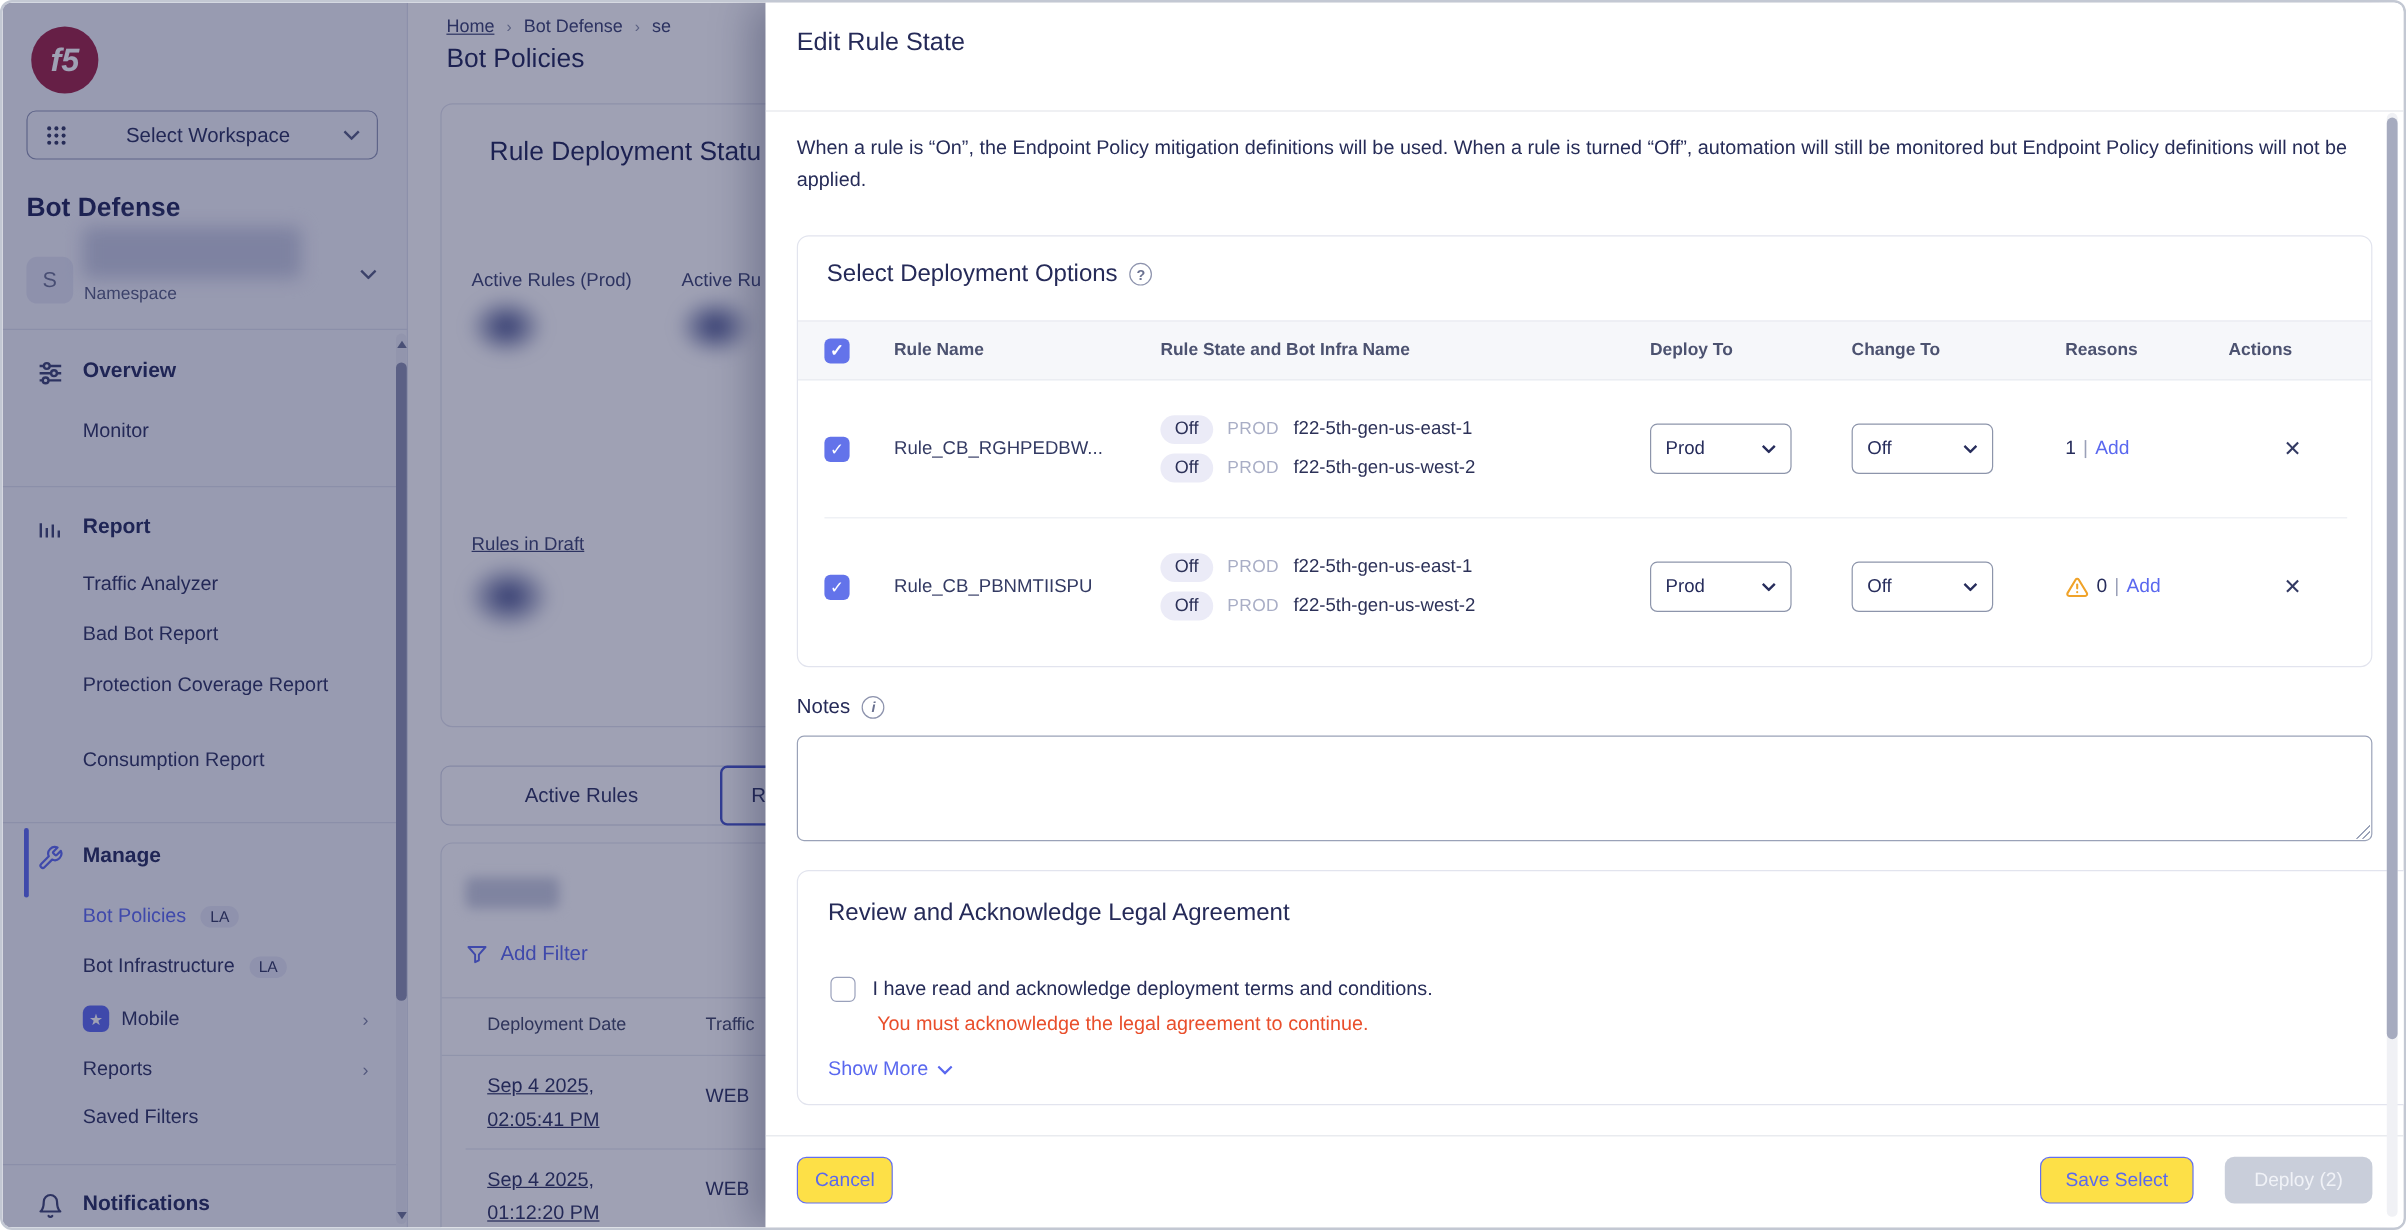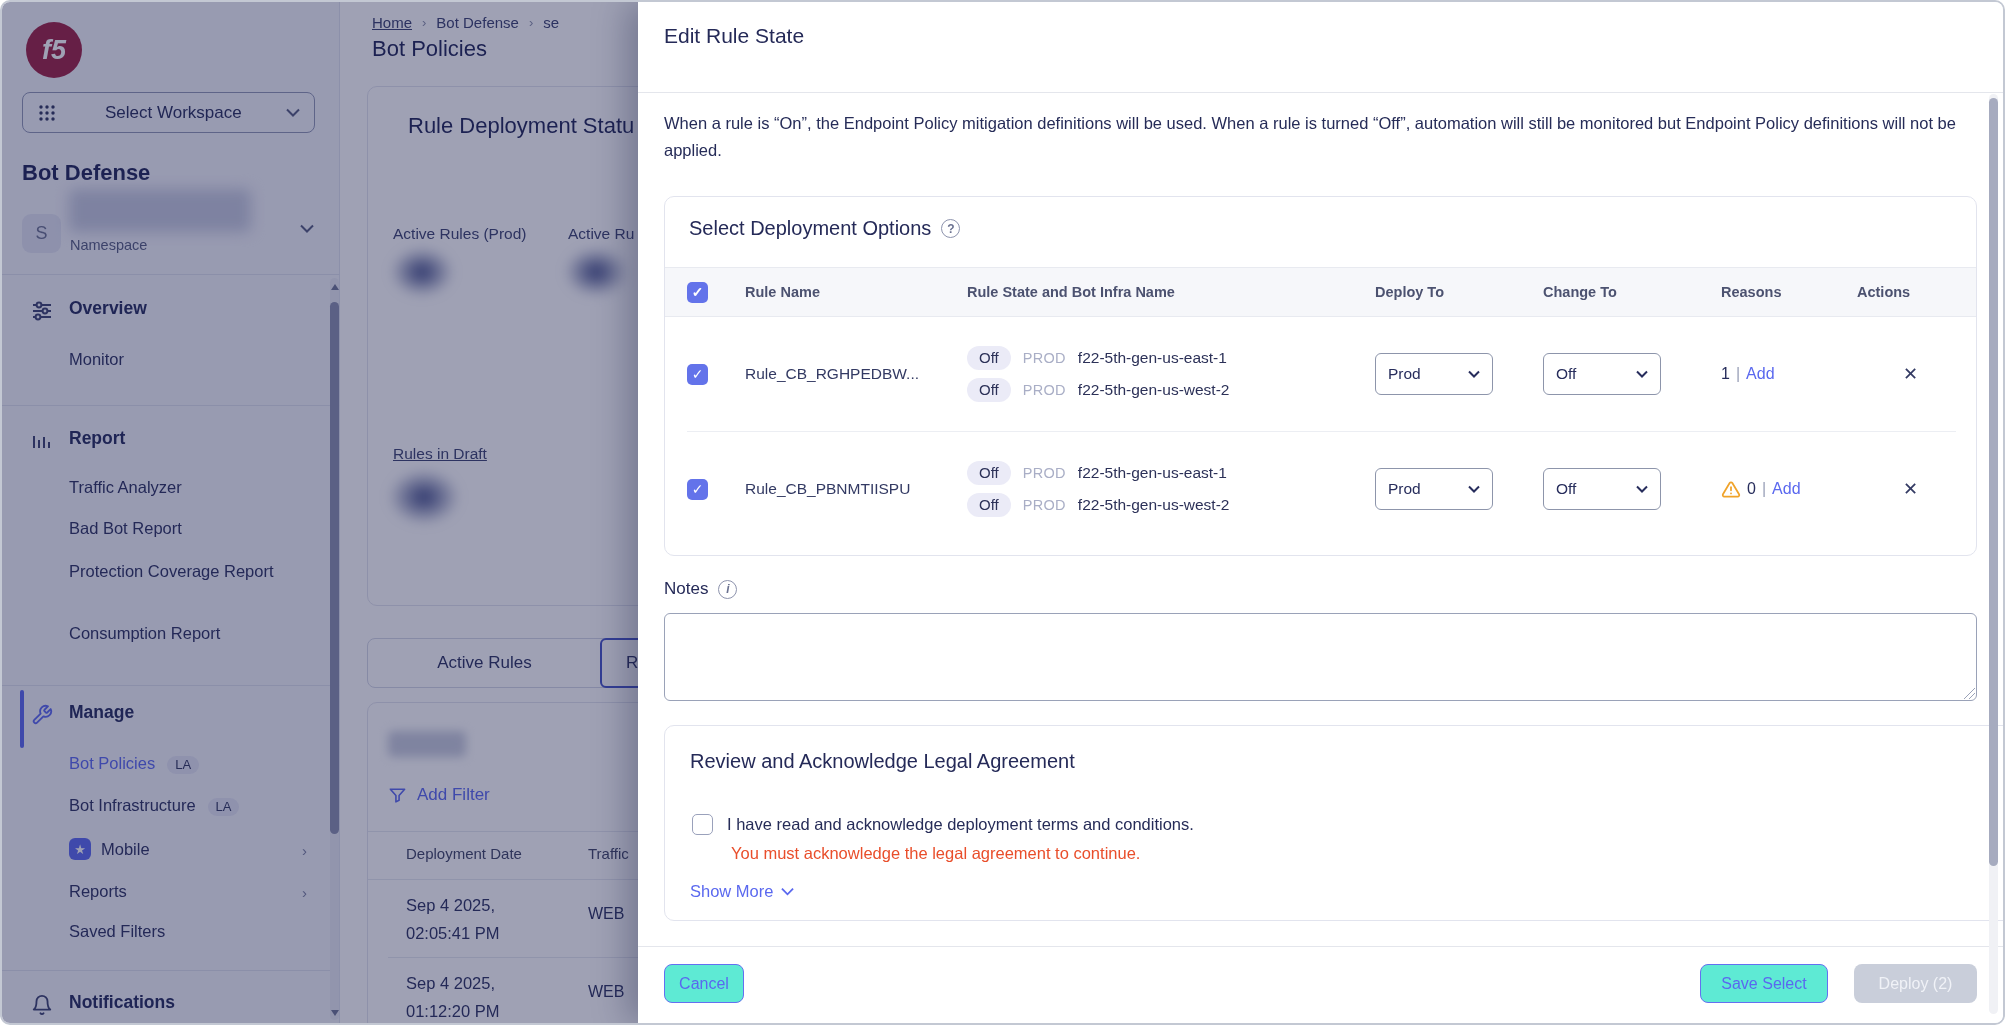--- a/index.html
+++ b/index.html
@@ -65,21 +65,21 @@
   .tab1 { position:absolute; left:0; top:0; width:233px; height:48px; display:flex; align-items:center; justify-content:center;
           font-size:17px; color:#2b3160; }
   .tab2 { position:absolute; left:232px; top:-1px; width:210px; height:50px; background:#fff; border:2px solid #4553c8;
           border-radius:6px; display:flex; align-items:center; padding-left:24px; font-size:17px; color:#2b3160; }
 
   .card2 { left:27px; top:700px; width:606px; height:330px; }
   .bar-blob { position:absolute; left:20px; top:28px; width:78px; height:26px; border-radius:5px; background:#c9cddd; filter:blur(5px); }
   .add-filter { position:absolute; left:20px; top:82px; display:flex; gap:10px; align-items:center; color:#5a68ef; font-size:17px; }
   .t-div { position:absolute; left:0; width:606px; border-top:1px solid #e6e8f0; }
   .t-head { position:absolute; font-size:15px; font-weight:normal; color:#3f4566; white-space:nowrap; }
-  .t-date { position:absolute; left:38px; font-size:16.5px; color:#2b3160; line-height:28px; white-space:nowrap; }
+  .t-date { position:absolute; left:38px; font-size:16.5px; color:#2b3160; line-height:28px; white-space:nowrap;text-decoration:underline; }
   .t-web { position:absolute; left:220px; font-size:16px; color:#2b3160; }
   .row-div { position:absolute; left:20px; width:586px; border-top:1px solid #e6e8f0; }
 
   
   .drawer { position:absolute; left:636px; top:0; right:0; bottom:0; background:#fff;
             box-shadow:-12px 0 32px rgba(20,25,60,.30); }
   .drawer-title { position:absolute; left:26px; top:22px; font-size:21px; color:#252a58; }
   .drawer-hdiv { position:absolute; left:0; top:90px; width:100%; border-top:1px solid #e4e6ec; }
   .drawer-desc { position:absolute; left:26px; top:108px; width:1298px; font-size:16.5px; line-height:1.62; color:#262c58; }
 
@@ -120,21 +120,21 @@
 
   .legal-card { position:absolute; left:26px; top:723px; width:1432px; height:196px; border:1px solid #e2e4ee; border-radius:10px; background:#fff; }
   .legal-title { position:absolute; left:25px; top:24px; font-size:20px; color:#252a58; }
   .legal-check-row { position:absolute; left:27px; top:88px; display:flex; gap:14px; align-items:center; }
   .legal-label { font-size:16.5px; color:#262c58; }
   .legal-error { position:absolute; left:66px; top:118px; font-size:16.5px; color:#e94e2b; }
   .show-more { position:absolute; left:25px; top:156px; font-size:16.5px; color:#5a68ef; display:flex; gap:8px; align-items:center; }
 
   .drawer-fdiv { position:absolute; left:0; top:944px; width:100%; border-top:1px solid #e4e6ec; }
   .btn { display:flex; align-items:center; justify-content:center; border-radius:8px; font-size:16px; height:39px; }
-  .btn-outline { border:1.5px solid #6470f0; color:#5a68ef; background:#5eead4; }
+  .btn-outline { border:1.5px solid #6470f0; color:#5a68ef; background:#fde047; }
   .btn-cancel { position:absolute; left:26px; top:962px; width:80px; }
   .btn-save { position:absolute; left:1062px; top:962px; width:128px; }
   .btn-deploy { position:absolute; left:1216px; top:962px; width:123px; background:#c9ceda; color:#f0f2f7; }
 
   .dr-scroll { position:absolute; right:5px; top:92px; width:9px; height:920px; background:#f0f1f5; border-radius:5px; }
   .dr-thumb { position:absolute; right:5px; top:96px; width:9px; height:768px; background:#a6abbf; border-radius:5px; }
 
   svg { display:block; }
 </style>
 </head>

